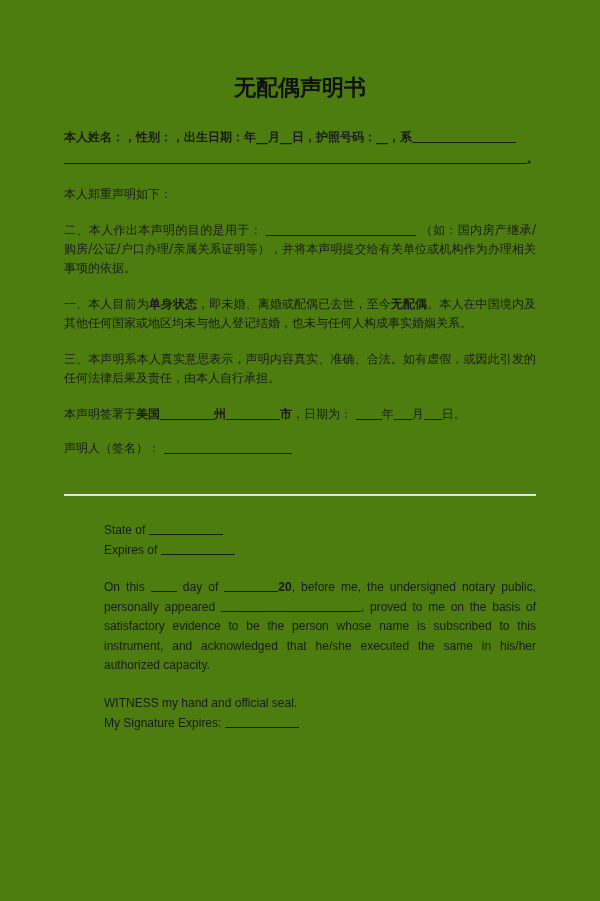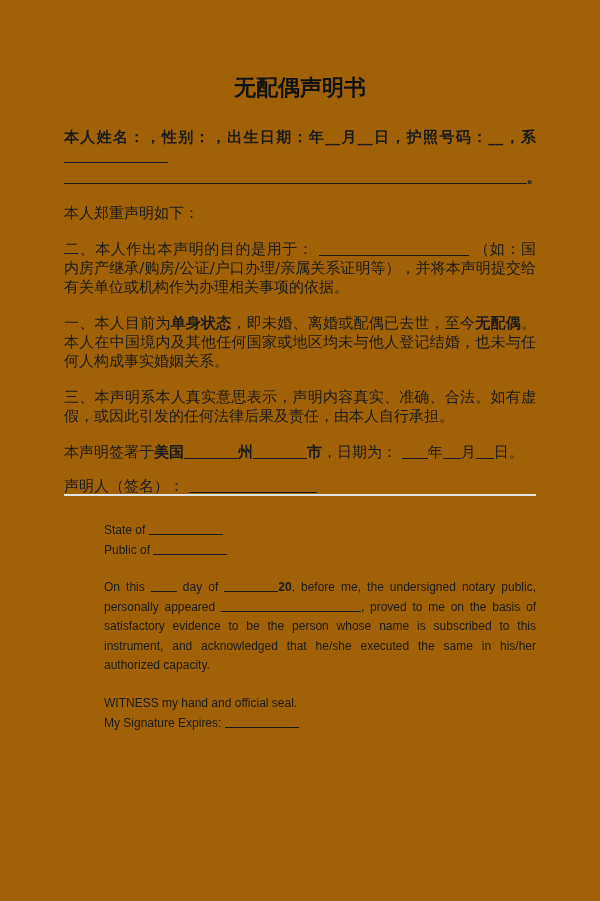--- a/index.html
+++ b/index.html
@@ -5,21 +5,21 @@
 <style>
   html, body {
     margin: 0;
     padding: 0;
     background: #ffffff;
   }
   .page {
     position: relative;
     width: 600px;
     height: 901px;
-    background: #a16207;
+    background: #4d7c0f;
     overflow: hidden;
     box-sizing: border-box;
   }
   .content {
     position: absolute;
     left: 64px;
     top: 0;
     width: 472px;
   }
 
@@ -31,21 +31,21 @@
     line-height: 28px;
     color: #111111;
     text-align: center;
     margin: 0;
     padding-top: 73px;
   }
 
   
   .zh-block {
     font-family: "DejaVu Serif", "Liberation Serif", serif;
-    font-size: 15px;
+    font-size: 12px;
     line-height: 19px;
     color: #1a1a1a;
     text-align: justify;
     text-justify: inter-ideograph;
   }
   .zh-head {
     margin: 0;
     padding-top: 27px;
     font-weight: bold;
     text-align: justify;
@@ -168,21 +168,21 @@
 
   </div>
 
   <hr class="divider" style="width:472px">
 
   <div class="content" style="top:494px">
     <div class="en-block">
 
       <p class="en-addr">
         <span class="en-line"><span>State of</span>&nbsp;<span class="ul ul-l"></span></span>
-        <span class="en-line"><span>Public of</span>&nbsp;<span class="ul ul-l"></span></span>
+        <span class="en-line"><span>Expires of</span>&nbsp;<span class="ul ul-l"></span></span>
       </p>
 
       <p class="en-para"><span>On this</span>&nbsp;<span class="ul ul-s"></span>&nbsp;<span>day of</span>&nbsp;<span class="ul ul-m"></span><b>20</b><span>, before me, the undersigned notary public, personally appeared</span>&nbsp;<span class="ul" style="width:140px"></span><span>, proved to me on the basis of satisfactory evidence to be the person whose name is subscribed to this instrument, and acknowledged that he/she executed the same in his/her authorized capacity.</span></p>
 
       <p class="en-para">WITNESS my hand and official seal.</p>
 
 
       <p class="en-sign" style="padding-top:1px"><span>My Signature Expires:</span>&nbsp;<span class="ul ul-l"></span></p>
 
     </div>

